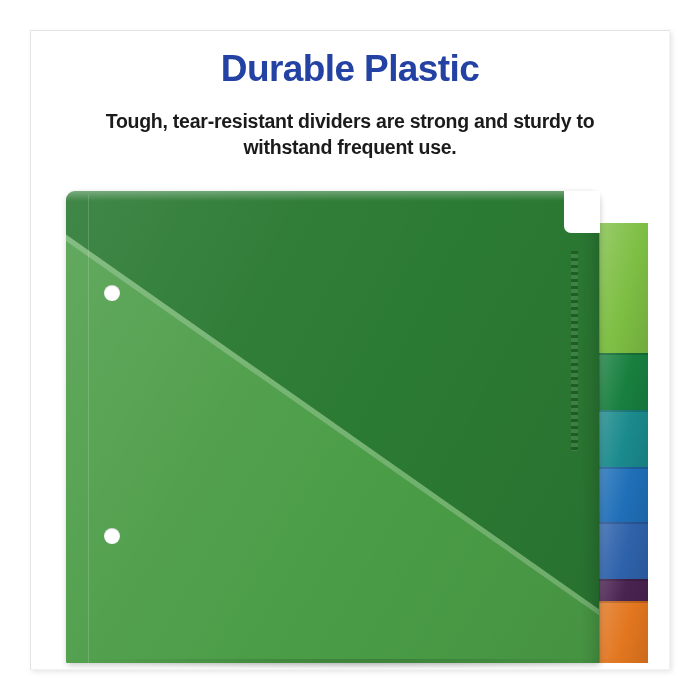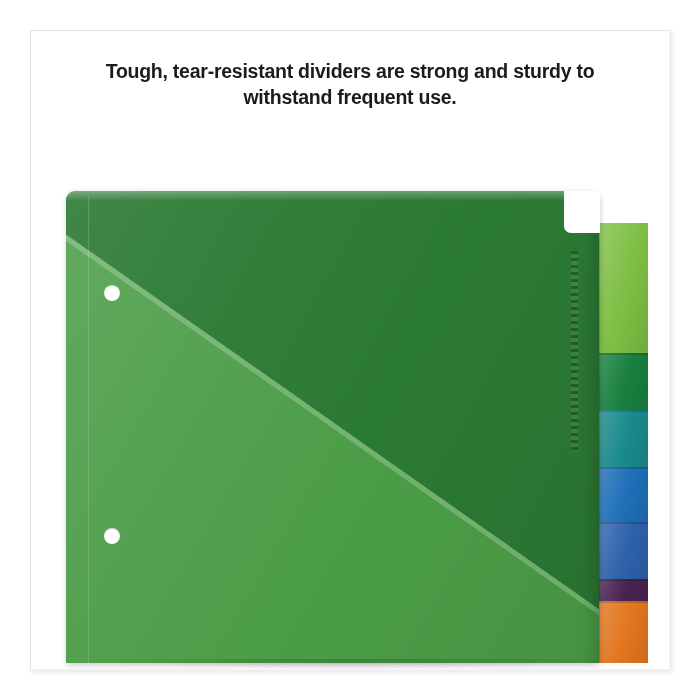--- a/index.html
+++ b/index.html
@@ -50,21 +50,21 @@
   #headline {
     margin: 0;
     font-size: 37px;
     line-height: 1.08;
     font-weight: 700;
     letter-spacing: -0.6px;
     color: #2342a4;
     font-family: "Liberation Sans", sans-serif;
   }
   #subhead {
-    margin: 10px auto 0 auto;
+    margin: 20px auto 0 auto;
     width: 570px;
     font-size: 19.5px;
     line-height: 1.33;
     font-weight: 700;
     color: #1b1b1b;
     letter-spacing: -0.25px;
     font-family: "Liberation Sans", sans-serif;
   }
 
   
@@ -234,20 +234,21 @@
   }
 </style>
 </head>
 <body>
 
 <div id="page">
 
   <div id="card">
 
     <div id="headline-block">
+      <h1 id="headline">Durable Plastic</h1>
       <p id="subhead">Tough, tear-resistant dividers are strong and sturdy to withstand frequent use.</p>
     </div>
 
     <div id="product">
 
       <div id="tab-stack">
           <div class="tab" style="top: 0px; height: 129.8px;">
             <div class="tab-face" style="background: rgb(125, 190, 67);"></div>
             <div class="tab-sheen"></div>
           </div>

